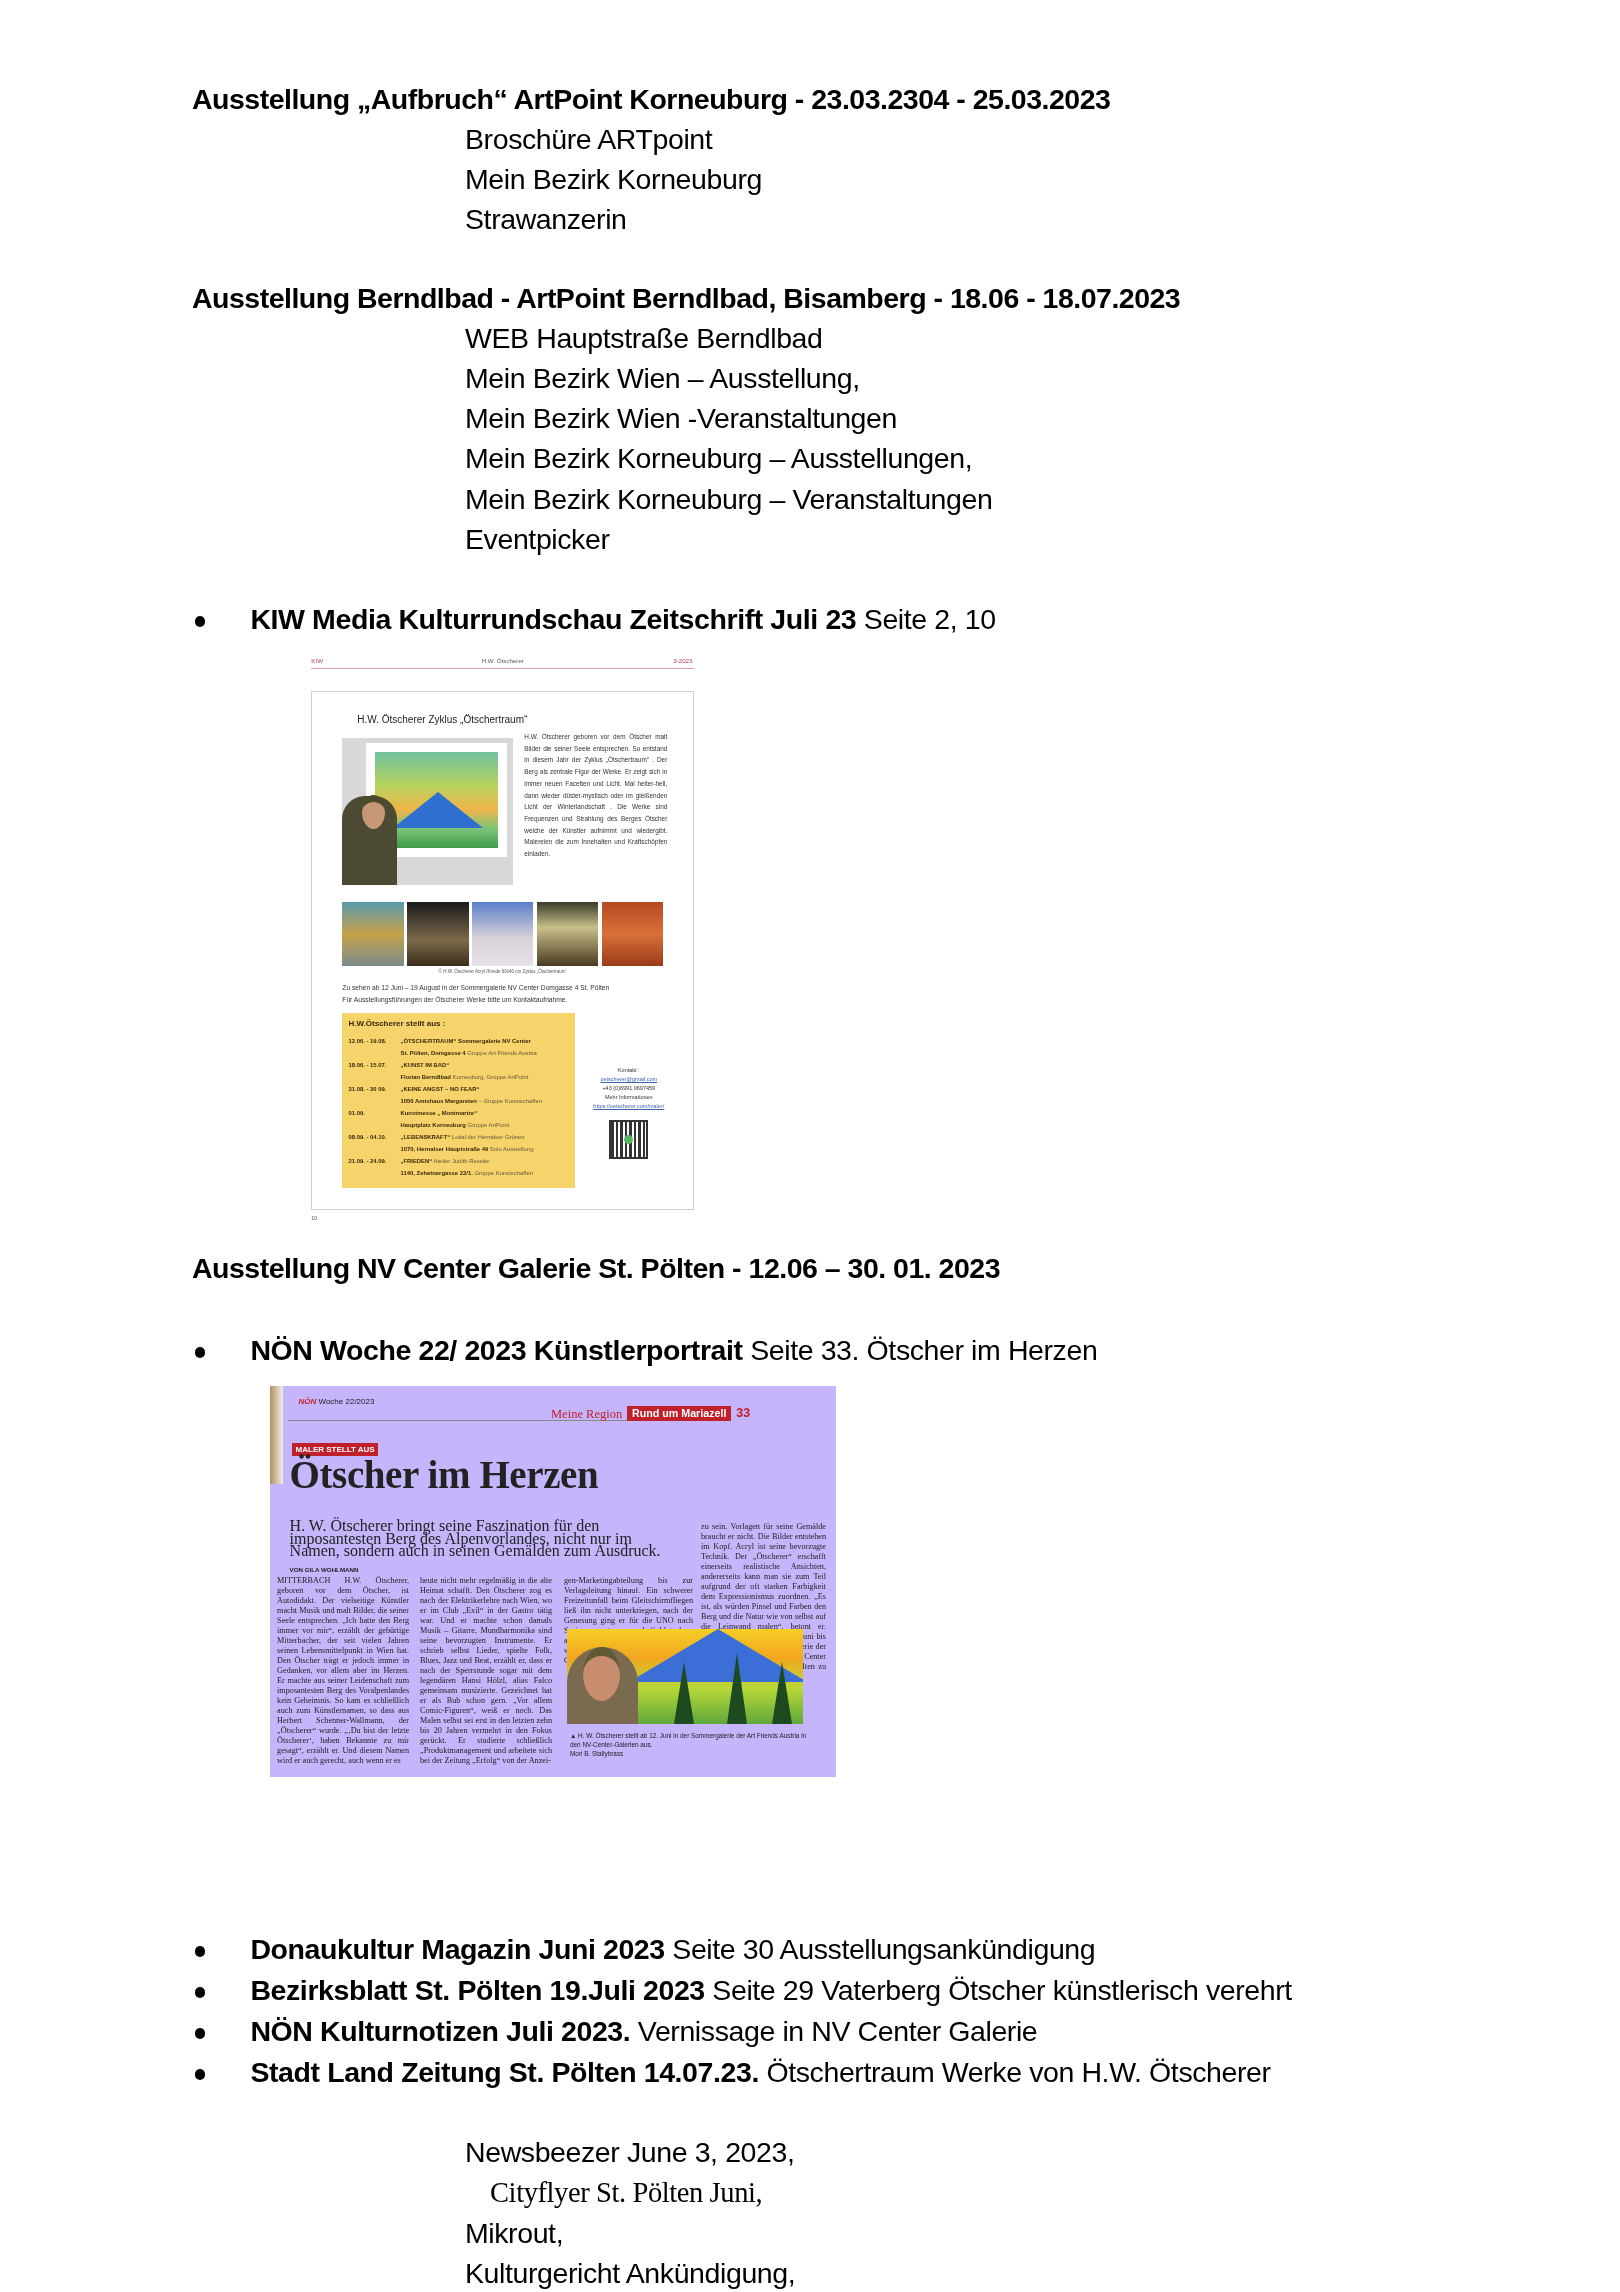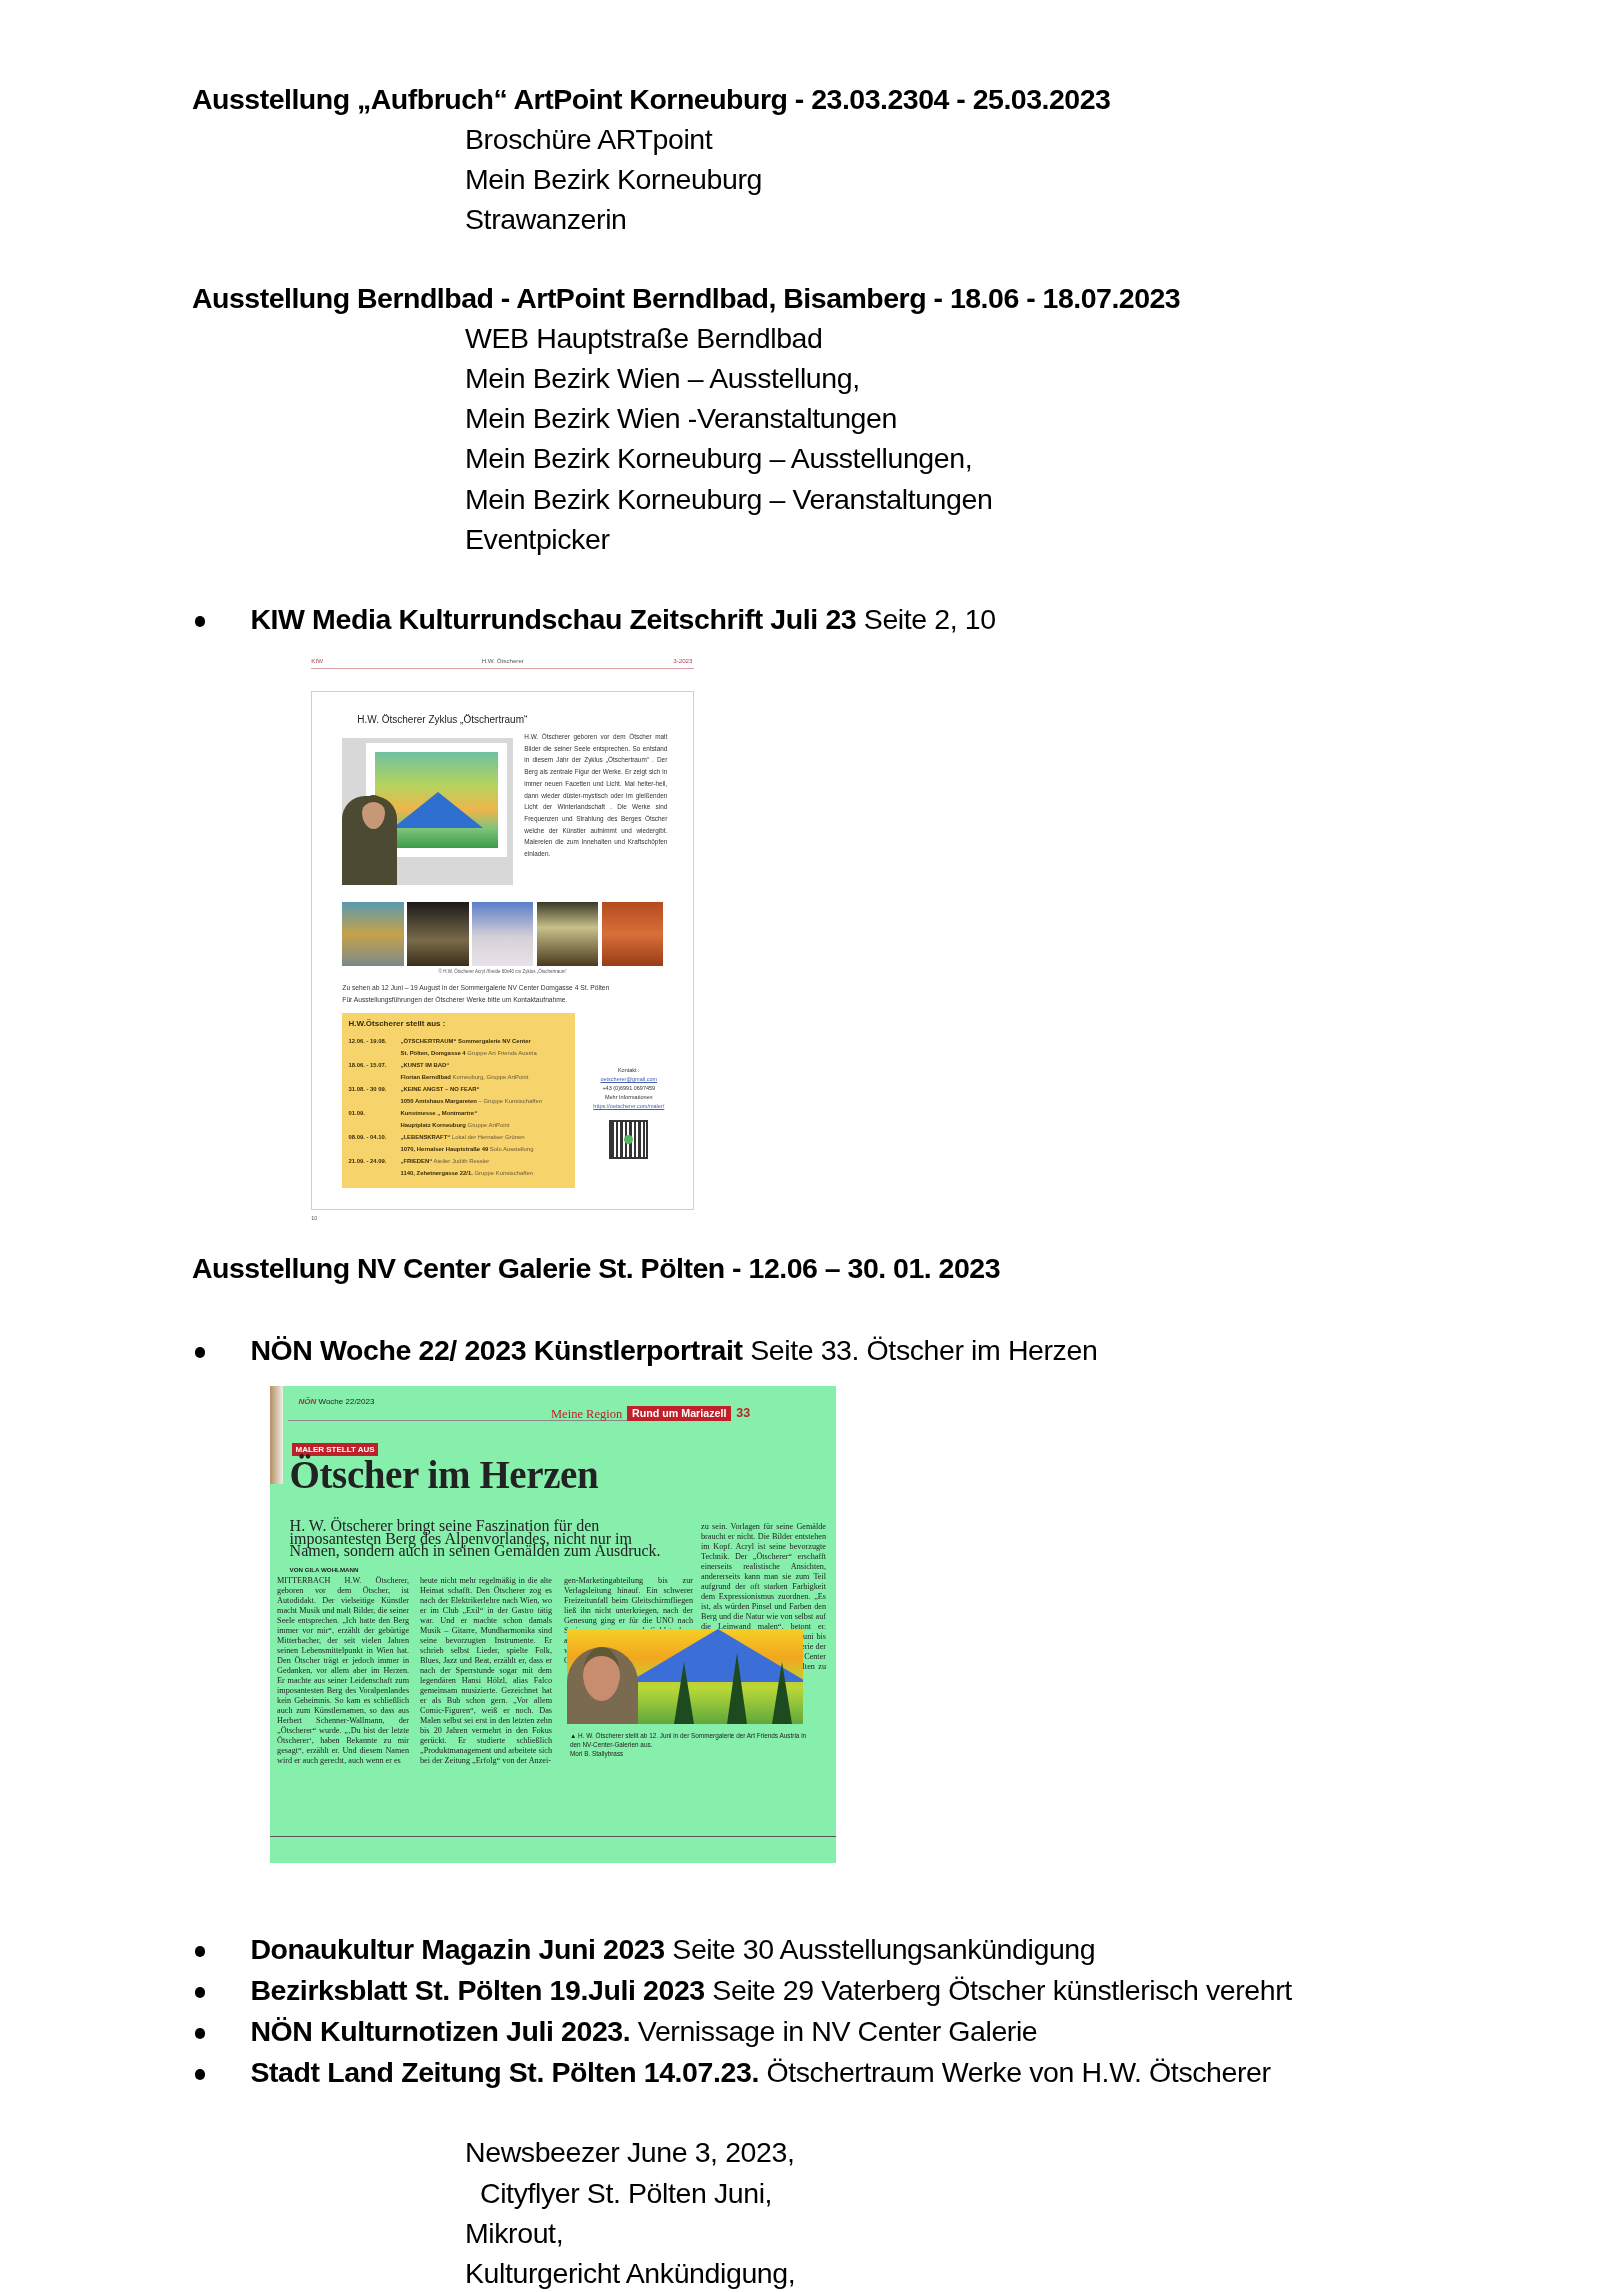--- a/index.html
+++ b/index.html
@@ -38,21 +38,21 @@
   .kiw-box .t span { color: #6a5a3a; }
   .kiw-contact { position: absolute; left: 272px; top: 374px; width: 89px; text-align: center; font-size: 5.5px; line-height: 9px; color: #333; }
   .kiw-contact .lnk { color: #4060b0; text-decoration: underline; }
   .kiw-qr { position: absolute; left: 297px; top: 428px; width: 39px; height: 39px; background:
       repeating-linear-gradient(90deg,#111 0 2.7px,#fff 2.7px 4.5px),
       #fff; opacity: 0.85; border: 2.7px solid #111; box-sizing: border-box; }
   .kiw-qr::after { content: ""; position: absolute; left: 12.5px; top: 12.5px; width: 9px; height: 9px; background: #3ca84a; border-radius: 50%; }
   .kiw-page { position: absolute; left: 14.3px; top: 560px; font-size: 5.3px; color: #555; }
 
   
-  .non { position: absolute; left: 270px; top: 1386px; width: 566px; height: 477px; background: #86efac; overflow: hidden; font-family: "Liberation Serif", "DejaVu Serif", serif; color: #222; }
+  .non { position: absolute; left: 270px; top: 1386px; width: 566px; height: 391px; background: #c4b5fd; overflow: hidden; font-family: "Liberation Serif", "DejaVu Serif", serif; color: #222; }
   .non-edge { position: absolute; left: 0; top: 0; width: 12.5px; height: 98px; background: linear-gradient(90deg,#b59060,#efeeeb); }
   .non-brand { position: absolute; left: 28.5px; top: 10.7px; font-size: 8px; font-family: "Liberation Sans", sans-serif; }
   .non-brand b { color: #c0202a; font-style: italic; }
   .non-rule { position: absolute; left: 18px; top: 34px; width: 392px; height: 0.9px; background: #888; }
   .non-region { position: absolute; left: 281px; top: 19.6px; font-size: 12.5px; color: #c0202a; white-space: nowrap; }
   .non-region .tag { display: inline-block; background: #c0202a; color: #fff; font-family: "Liberation Sans", sans-serif; font-weight: bold; font-size: 10.7px; padding: 1.8px 4.5px; margin-left: 5.3px; }
   .non-region .pg { color: #c0202a; font-family: "Liberation Sans", sans-serif; font-weight: bold; margin-left: 5.3px; }
   .non-kicker { position: absolute; left: 22px; top: 57px; background: #c0202a; color: #fff; font-family: "Liberation Sans", sans-serif; font-weight: bold; font-size: 8px; padding: 1.8px 3.6px; }
   .non-headline { position: absolute; left: 19.6px; top: 66px; font-size: 39px; font-weight: bold; letter-spacing: -0.4px; white-space: nowrap; }
   .non-lead { position: absolute; left: 19.6px; top: 134px; width: 383px; font-size: 16px; line-height: 12.5px; }
@@ -186,16 +186,16 @@
   <span class="dot"></span><b>Bezirksblatt St. Pölten 19.Juli 2023</b><span> Seite 29  Vaterberg Ötscher künstlerisch verehrt</span>
 </div>
 <div class="bullet-row" style="top:2015px;">
   <span class="dot"></span><b>NÖN  Kulturnotizen Juli 2023.</b><span>  Vernissage in NV Center Galerie</span>
 </div>
 <div class="bullet-row" style="top:2056px;">
   <span class="dot"></span><b>Stadt Land  Zeitung St. Pölten 14.07.23.</b><span> Ötschertraum Werke von H.W. Ötscherer</span>
 </div>
 
 <div class="abs sub" style="left:425px; top:2132px;">Newsbeezer June 3, 2023,</div>
-<div class="abs sub" style="left:440px; top:2173px;">Cityflyer St. Pölten Juni,</div>
+<div class="abs sub" style="left:450px; top:2173px;font-family:Liberation Serif, serif;">Cityflyer St. Pölten Juni,</div>
 <div class="abs sub" style="left:425px; top:2213px;">Mikrout,</div>
 <div class="abs sub" style="left:425px; top:2253px;">Kulturgericht Ankündigung,</div>
 
 
 </body></html>

